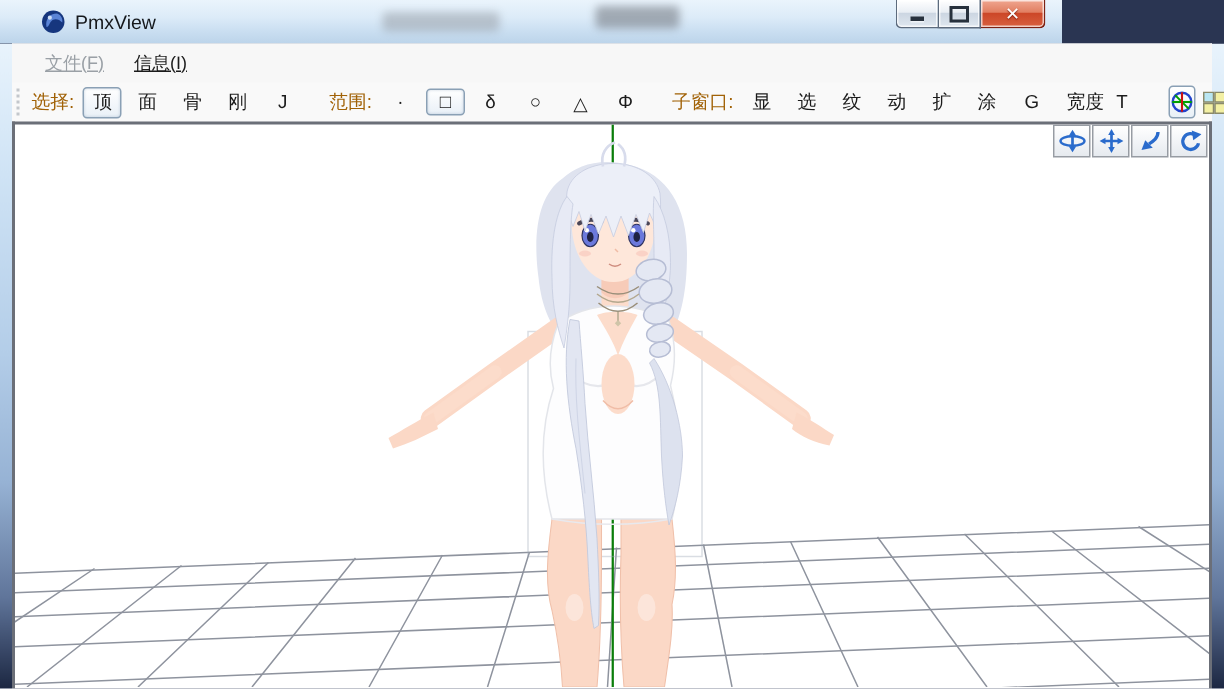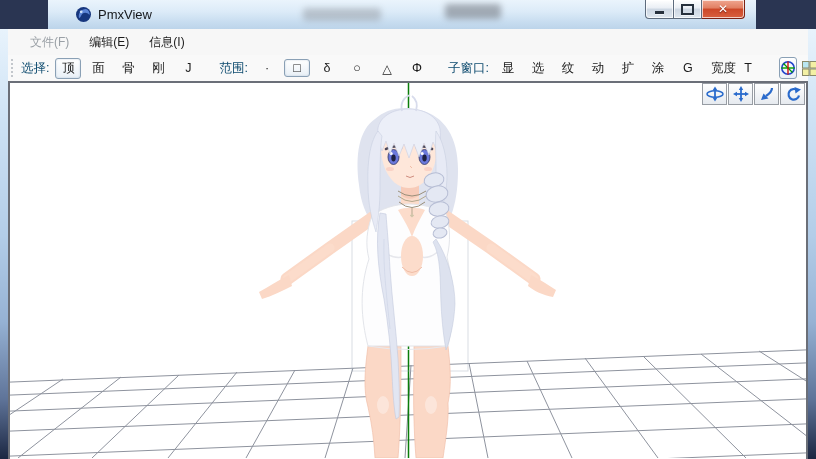--- a/index.html
+++ b/index.html
@@ -2,21 +2,21 @@
 <html><head>
 <meta charset="utf-8">
 <style>
   html,body{margin:0;padding:0;}
   body{width:816px;height:459px;position:relative;overflow:hidden;
        font-family:"Liberation Sans","DejaVu Sans",sans-serif;background:#2a3552;}
   .win{position:absolute;inset:0;}
   
   .titlebar{position:absolute;left:0;top:0;width:708px;height:29px;
     background:linear-gradient(180deg,#eaf4fc 0%,#dcebf8 40%,#c8ddf0 75%,#bcd4ea 100%);
-    border-bottom:1px solid #9fb4cb;margin-left:48px;}
+    border-bottom:1px solid #9fb4cb;}
   .side-border{position:absolute;top:29px;bottom:0;width:8px;
     background:linear-gradient(180deg,#e8f3fc 0%,#cfe3f5 20%,#b3cde8 48%,#96b2d4 68%,#5f7499 86%,#1c2742 100%);}
   .side-border.left{left:0;border-right:1px solid rgba(255,255,255,.55);}
   .side-border.right{right:0;border-left:1px solid rgba(255,255,255,.55);}
   .app-icon{position:absolute;left:27px;top:6px;width:17px;height:17px;}
   .title-text{position:absolute;left:50px;top:7px;font-size:13px;color:#15181c;}
   .blur-blob{position:absolute;border-radius:3px;filter:blur(3px);}
   .blob1{left:255px;top:8px;width:78px;height:13px;background:#8d9299;opacity:.45;}
   .blob2{left:397px;top:4px;width:56px;height:15px;background:#6f747c;opacity:.55;}
   
@@ -28,26 +28,26 @@
   .wbtn.min{width:29px;border-radius:0 0 0 4px;}
   .wbtn.max{width:28px;border-left:none;}
   .wbtn.close{width:43px;border-left:none;border-radius:0 0 4px 0;border-color:#7c2214;
     background:linear-gradient(180deg,#f0a791 0%,#e17f62 45%,#cc4728 50%,#d8603f 100%);}
   .glyph-min{width:9px;height:3px;background:#27313d;margin-top:6px;box-shadow:0 1px 0 rgba(255,255,255,.6);}
   .glyph-max{width:9px;height:7px;border:2px solid #27313d;box-shadow:0 1px 0 rgba(255,255,255,.6);}
   .glyph-close{color:#fff;font-size:12px;font-weight:bold;text-shadow:0 1px 1px #7a1d0e;line-height:1;}
   
   .client{position:absolute;left:8px;right:8px;top:29px;bottom:0;background:#f7f7f7;}
   .menubar{height:26px;display:flex;align-items:center;padding-left:12px;background:#f7f7f7;font-size:12px;}
-  .menu-item{padding:22px 10px;color:#1b1b1b;cursor:default;}
+  .menu-item{padding:22px 10px;color:#1b1b1b;cursor:default;text-decoration:underline;}
   .menu-item.disabled{color:#9aa0a6;}
   .toolbar{height:26px;display:flex;align-items:center;background:#f9f9f9;font-size:12.5px;
     border-bottom:1px solid #e2e2e2;white-space:nowrap;}
   .gripper{width:3px;height:18px;border-left:2px dotted #c3c7cc;margin:0 6px 0 3px;}
-  .tlabel{color:#0c4a6e;margin:0 4px 0 2px;}
+  .tlabel{color:#a16207;margin:0 4px 0 2px;}
   .tbtn{min-width:14px;text-align:center;padding:1px 5px;margin:0 2px;color:#1b1b1b;
     border:1px solid transparent;border-radius:3px;cursor:default;}
   .tbtn.active{border:1px solid #8aa0b5;background:linear-gradient(180deg,#ffffff,#e9f0f7);
     box-shadow:inset 0 0 2px rgba(120,150,180,.4);}
   .tsep{width:1px;height:18px;background:#d2d2d2;margin:0 7px;}
   .tbtn-icon{width:22px;height:20px;display:flex;align-items:center;justify-content:center;
     margin:0 2px;border:1px solid transparent;border-radius:3px;}
   .tbtn-icon.active{border:1px solid #8aa0b5;background:linear-gradient(180deg,#ffffff,#e9f0f7);}
   
   .viewport{position:absolute;left:0;right:0;top:52px;bottom:0;background:#ffffff;
@@ -84,21 +84,20 @@
     </div>
   </div>
 
   <div class="side-border left"></div>
   <div class="side-border right"></div>
 
   <div class="client">
 
     <div class="menubar">
       <span class="menu-item disabled">文件(F)</span>
-      <span class="menu-item">编辑(E)</span>
       <span class="menu-item">信息(I)</span>
     </div>
 
     <div class="toolbar">
       <div class="gripper"></div>
       <span class="tlabel">选择:</span>
       <span class="tbtn active">顶</span>
       <span class="tbtn">面</span>
       <span class="tbtn">骨</span>
       <span class="tbtn">刚</span>

